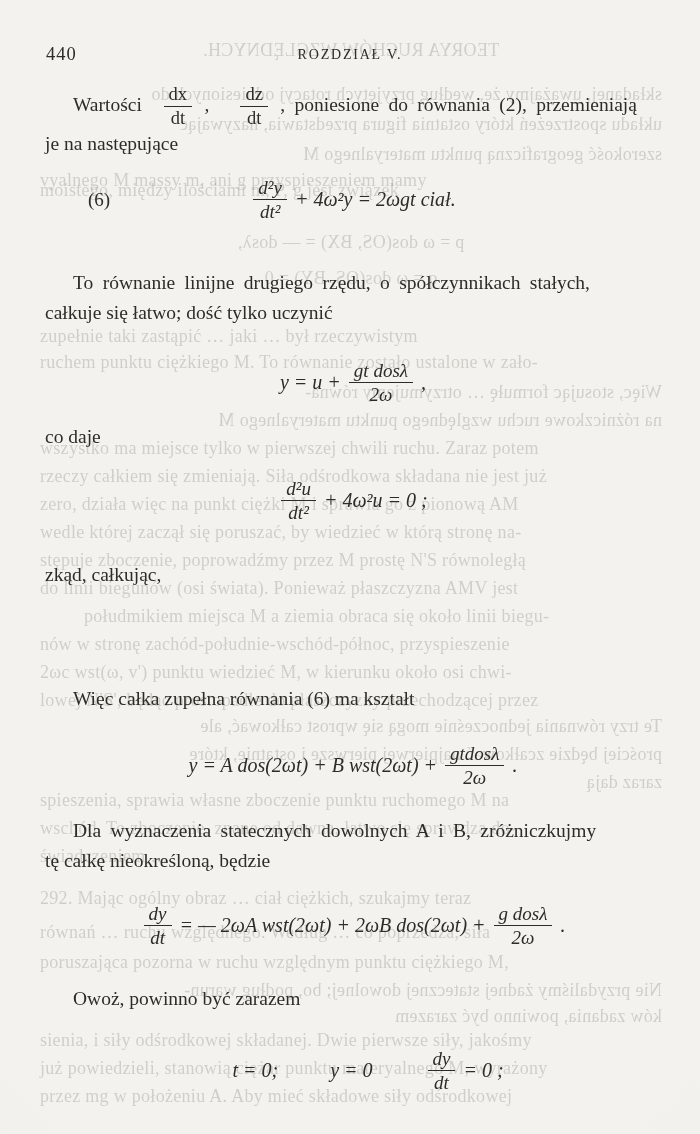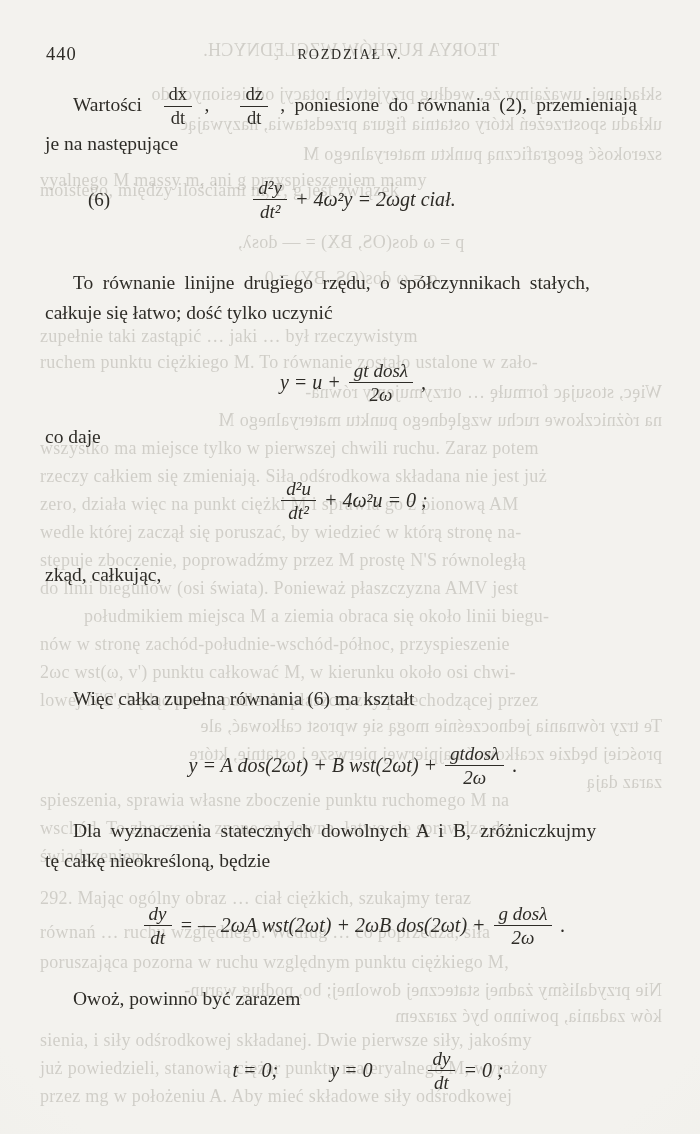--- a/index.html
+++ b/index.html
@@ -59,21 +59,21 @@
       <div class="ghost mirrored" style="top: 382px;">Więc, stosując formułę … otrzymujemy równa-</div>
       <div class="ghost mirrored" style="top: 410px;">na różniczkowe ruchu względnego punktu materyalnego M</div>
       <div class="ghost" style="top: 438px;">wszystko ma miejsce tylko w pierwszej chwili ruchu. Zaraz potem</div>
       <div class="ghost" style="top: 466px;">rzeczy całkiem się zmieniają. Siła odśrodkowa składana nie jest już</div>
       <div class="ghost" style="top: 494px;">zero, działa więc na punkt ciężki M i sprawia go z pionową AM</div>
       <div class="ghost" style="top: 522px;">wedle której zaczął się poruszać, by wiedzieć w którą stronę na-</div>
       <div class="ghost" style="top: 550px;">stępuje zboczenie, poprowadźmy przez M prostę N'S równoległą</div>
       <div class="ghost" style="top: 578px;">do linii biegunów (osi świata). Ponieważ płaszczyzna AMV jest</div>
       <div class="ghost" style="top: 606px; margin-left: 44px;">połudmikiem miejsca M a ziemia obraca się około linii biegu-</div>
       <div class="ghost" style="top: 634px;">nów w stronę zachód-południe-wschód-północ, przyspieszenie</div>
-      <div class="ghost" style="top: 662px;">2ωc wst(ω, v') punktu całkować M, w kierunku około osi chwi-</div>
+      <div class="ghost" style="top: 662px;">2ωc wst(ω, v') punktu wiedzieć M, w kierunku około osi chwi-</div>
       <div class="ghost" style="top: 690px;">lowej N'S', będąc prostopadle do płaszczyzny przechodzącej przez</div>
       <div class="ghost mirrored" style="top: 716px;">Te trzy równania jednocześnie mogą się wprost całkować, ale</div>
       <div class="ghost mirrored" style="top: 744px;">prościej będzie zcałkować najpierwej pierwsze i ostatnie, które</div>
       <div class="ghost mirrored" style="top: 772px;">zaraz dają</div>
       <div class="ghost" style="top: 790px;">spieszenia, sprawia własne zboczenie punktu ruchomego M na</div>
       <div class="ghost" style="top: 818px;">wschód. To zboczenie, znane od dawna, łatwo się sprawdza do-</div>
       <div class="ghost" style="top: 846px;">świadczeniem …</div>
       <div class="ghost" style="top: 888px;">292. Mając ogólny obraz … ciał ciężkich, szukajmy teraz</div>
       <div class="ghost" style="top: 922px;">równań … ruchu względnego. Według … co poprzedza, siła</div>
       <div class="ghost" style="top: 952px;">poruszająca pozorna w ruchu względnym punktu ciężkiego M,</div>

